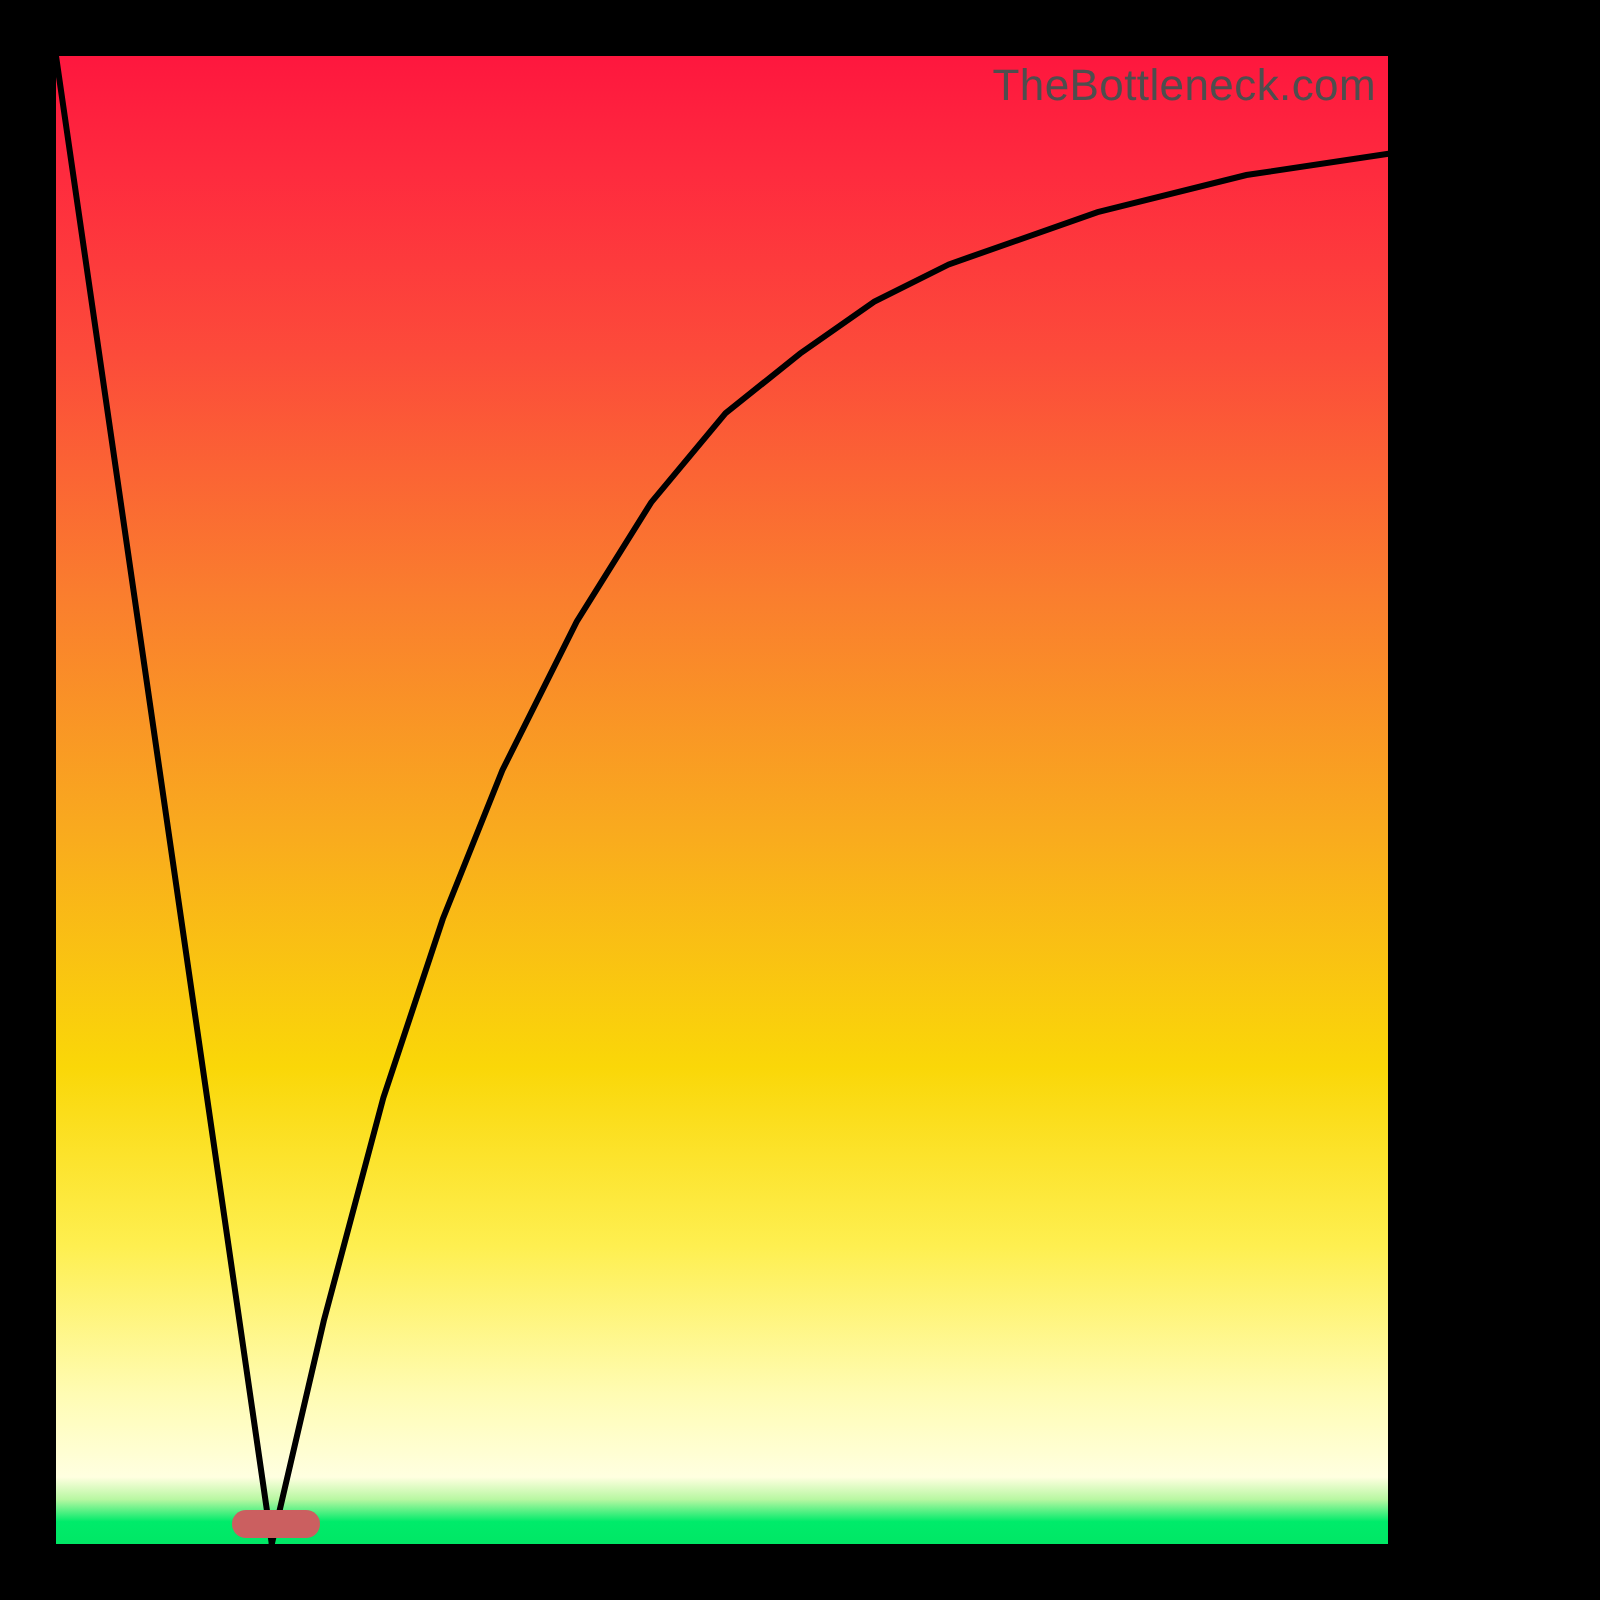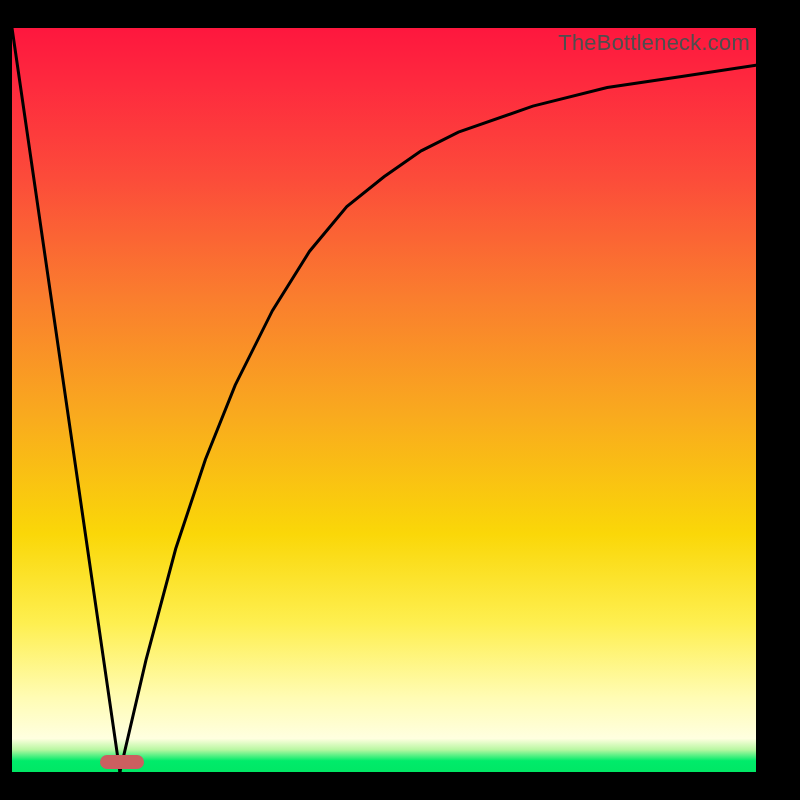--- a/index.html
+++ b/index.html
@@ -12,40 +12,41 @@
     font-family: Arial, Helvetica, sans-serif;
   }
   .frame {
     position: relative;
     width: 800px;
     height: 800px;
     background: #000;
   }
   .plot {
     position: absolute;
-    left: 12px;
+    left: 28px;
     top: 28px;
-    width: 744px;
+    width: 636px;
     height: 744px;
     
     background: linear-gradient(
       to bottom,
       #fe173e 0%,
       #fe2b3e 8%,
       #fc4b3a 20%,
       #fa7d2e 36%,
       #f9aa1e 52%,
       #fad708 68%,
       #feef50 80%,
       #fffcb4 90%,
       #ffffe0 95.5%,
       #b8f7a2 97%,
       #00eb6a 98.5%,
       #00e765 100%
     );
+    padding-left: 30px;
   }
   .watermark {
     position: absolute;
     top: 2px;
     right: 6px;
     color: #4e4e4e;
     font-size: 22px;
     font-weight: 500;
     letter-spacing: 0.2px;
     z-index: 5;

